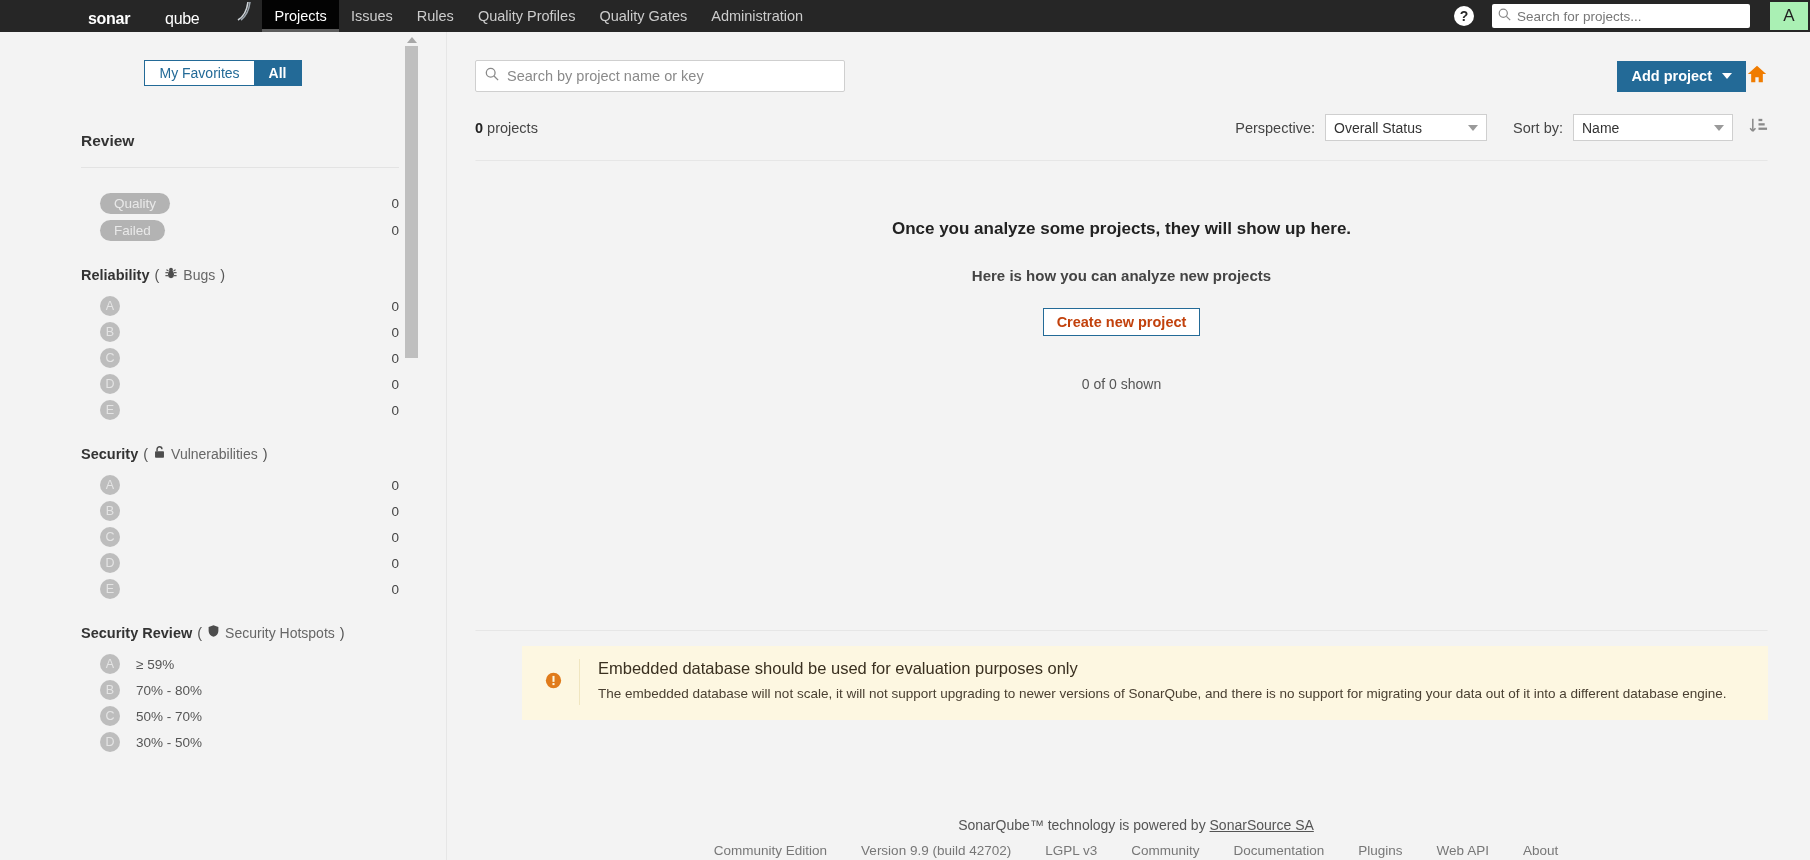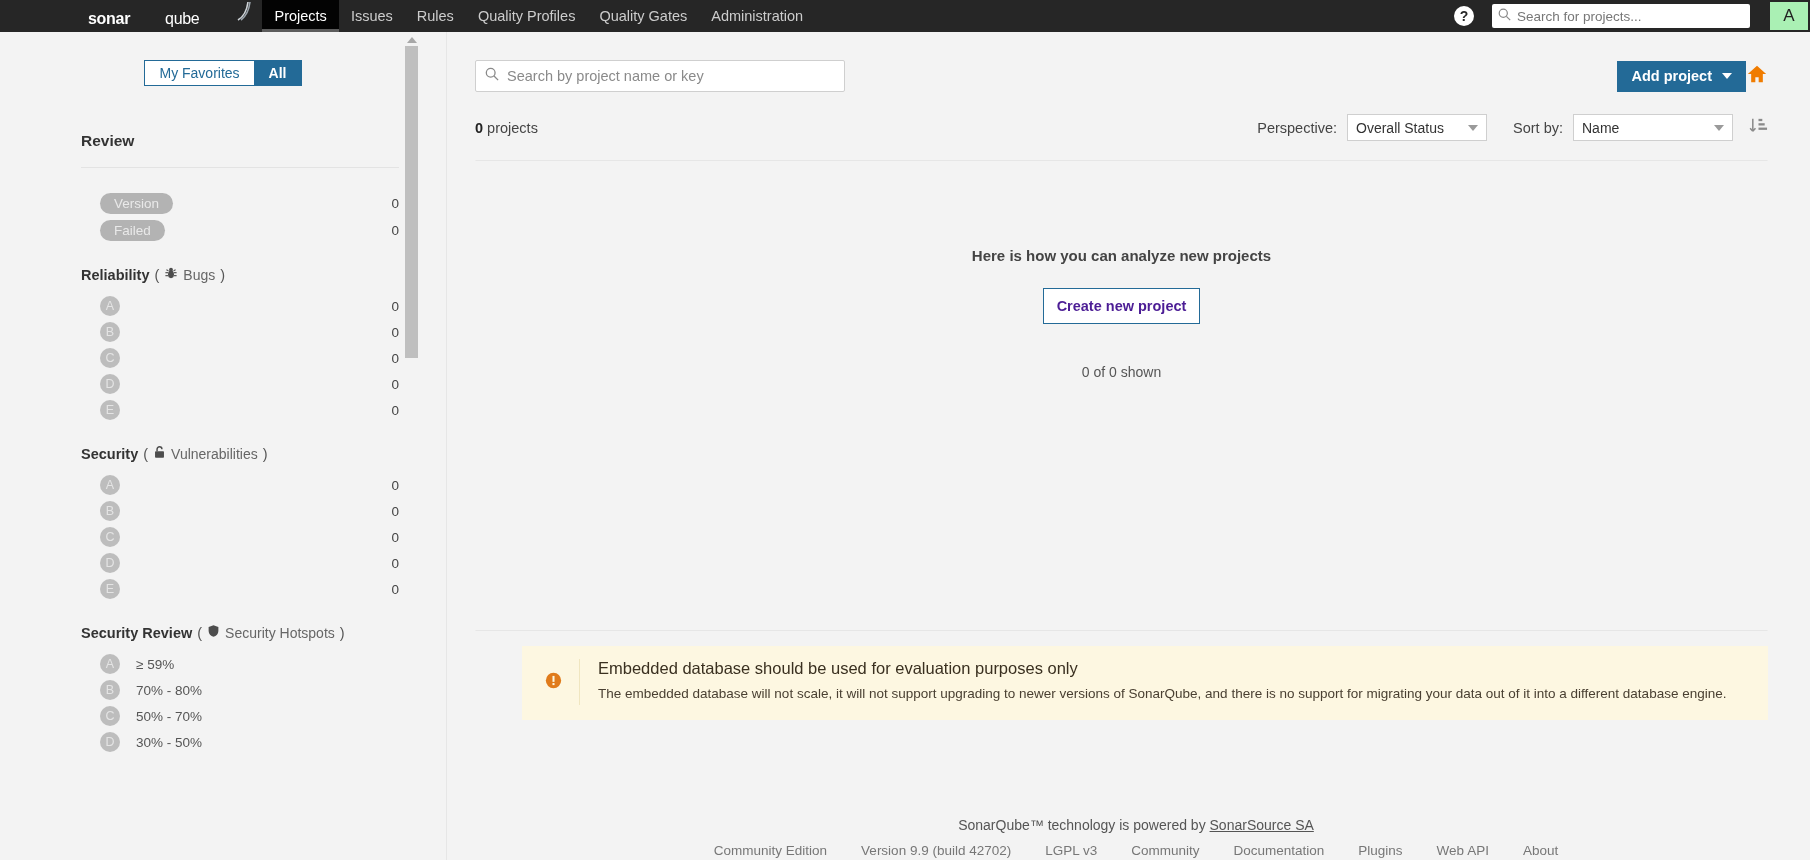--- a/index.html
+++ b/index.html
@@ -191,21 +191,21 @@
   }
   .proj-count { font-size: 14.5px; color: #444; }
   .proj-count b { color: #222; }
   .ctrl-right { margin-left: auto; display: flex; align-items: center; gap: 10px; }
   .ctrl-label { font-size: 14.5px; color: #444; }
   .select {
     background: #fff; border: 1px solid #cfcfcf;
     height: 27px; display: flex; align-items: center;
     padding: 0 8px; font-size: 14px; color: #333; cursor: pointer;
   }
-  .select.perspective { width: 140px; }
+  .select.perspective { width: 162px; }
   .select.sortby { width: 160px; }
   .select .caret {
     margin-left: auto; width: 0; height: 0;
     border-left: 5px solid transparent; border-right: 5px solid transparent;
     border-top: 6px solid #9a9a9a;
   }
   .sort-dir { cursor: pointer; margin-left: 6px; }
 
   .content-box {
     margin: 19px 42px 0 28px;
@@ -215,22 +215,22 @@
     border-right: 1px solid #e6e6e6;
     border-left-color: transparent; border-right-color: transparent;
     height: 471px;
     display: flex; flex-direction: column; align-items: center;
     padding-top: 58px;
   }
   .empty-title { font-size: 17px; font-weight: bold; color: #222; }
   .empty-sub { font-size: 15px; color: #444; margin-top: 28px; font-weight: bold; }
   .btn-outline {
     margin-top: 24px;
-    background: #fff; border: 1px solid #236a97; color: #4c1d95;
-    height: 36px; padding: 0 13px; font-size: 14.5px; font-weight: bold;
+    background: #fff; border: 1px solid #236a97; color: #c2410c;
+    height: 28px; padding: 0 13px; font-size: 14.5px; font-weight: bold;
     cursor: pointer; font-family: "Liberation Sans", sans-serif;
   }
   .shown { font-size: 14px; color: #555; margin-top: 40px; }
 
   
   .warn {
     margin: 15px 42px 0 75px;
     background: #fdf7e1; border-left: 6px solid #fdf7e1;
     display: flex; padding: 13px 14px 15px 0;
     position: relative;
@@ -308,21 +308,21 @@
       <div class="fav-toggle">
         <div class="fav-btn off">My Favorites</div>
         <div class="fav-btn on">All</div>
       </div>
 
       <div class="filters-title">Review</div>
       <div class="filters-rule"></div>
 
       <div class="fgroup">
         <div class="frow">
-          <span class="pill">Version</span>
+          <span class="pill">Quality</span>
           <span class="count">0</span>
         </div>
         <div class="frow">
           <span class="pill">Failed</span>
           <span class="count">0</span>
         </div>
       </div>
 
       <div class="fgroup">
         <div class="fgroup-title">
@@ -493,20 +493,21 @@
               <rect x="10" y="3" width="4" height="2.4"></rect>
               <rect x="10" y="7.6" width="6.5" height="2.4"></rect>
               <rect x="10" y="12.2" width="9" height="2.4"></rect>
             </svg>
           </span>
         </div>
       </div>
     </div>
 
     <div class="content-box">
+      <div class="empty-title">Once you analyze some projects, they will show up here.</div>
       <div class="empty-sub">Here is how you can analyze new projects</div>
       <button class="btn-outline">Create new project</button>
       <div class="shown">0 of 0 shown</div>
     </div>
 
     <div class="warn">
       <div class="warn-icon-col">
         <span>
           <svg width="17" height="17" viewBox="0 0 20 20">
               <circle cx="10" cy="10" r="9" fill="#e07b1b"></circle>

